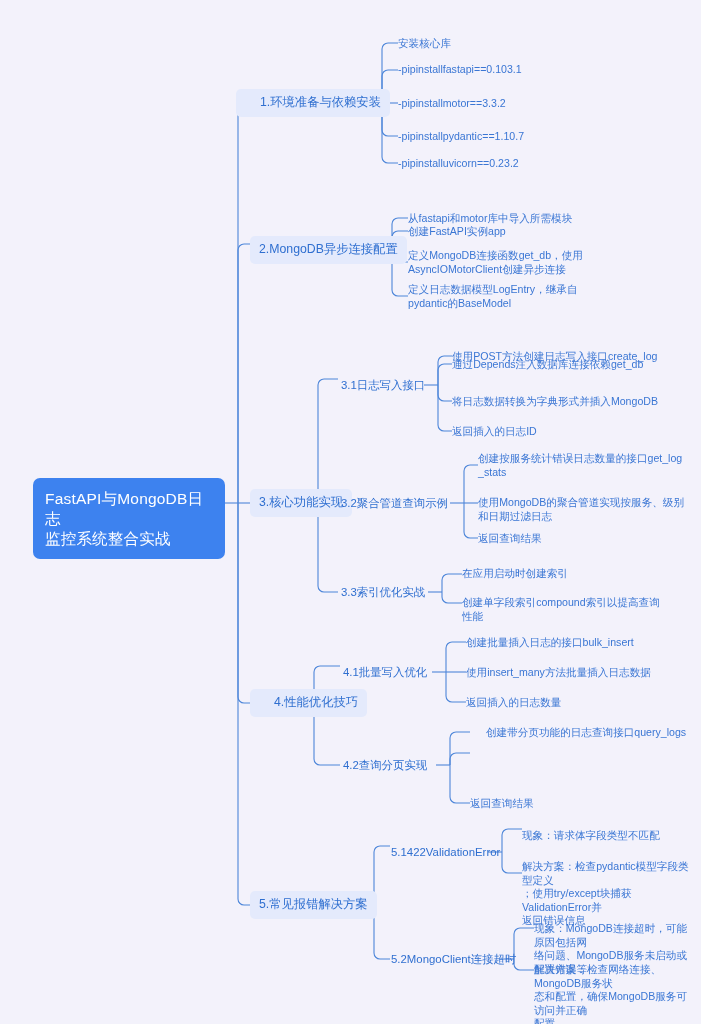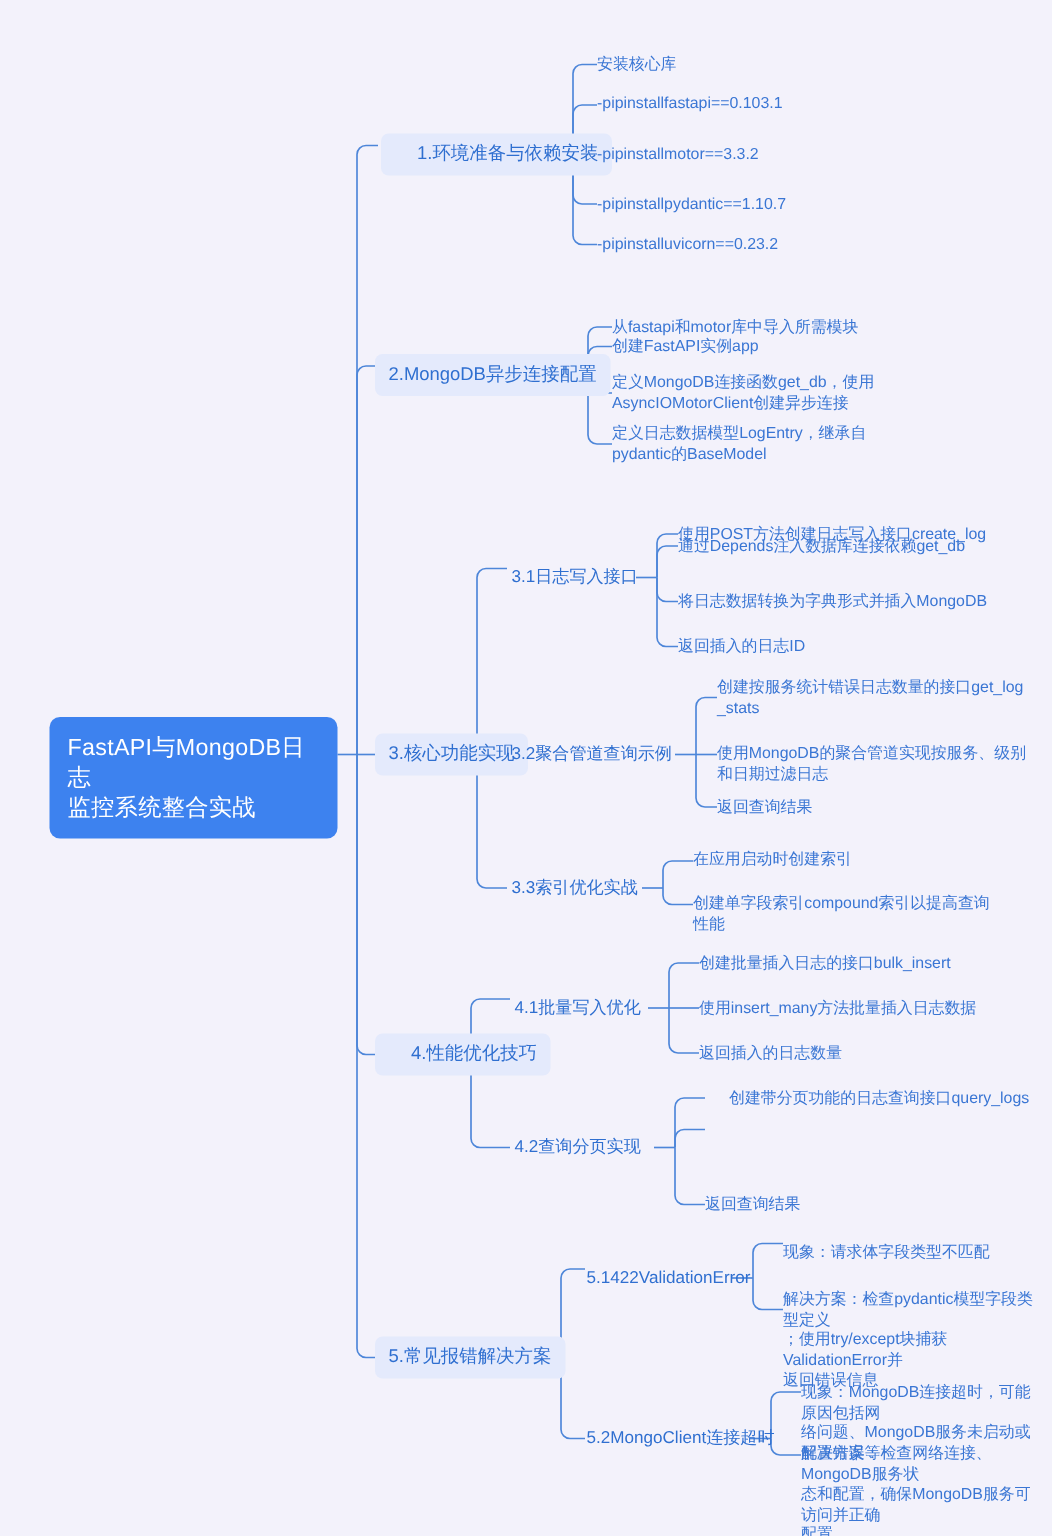--- a/index.html
+++ b/index.html
@@ -129,21 +129,21 @@
     <path d="M502,852 V867 a6,6 0 0 0 6,6 H522"></path>
 
     <path d="M500,959 H514"></path>
     <path d="M514,959 V934 a6,6 0 0 1 6,-6 H534"></path>
     <path d="M514,959 V964 a6,6 0 0 0 6,6 H534"></path>
   </svg>
 
   <div class="node root" style="left:33px; top:478px; width:192px;">FastAPI与MongoDB日志
 监控系统整合实战</div>
 
-  <div class="node lvl1" style="left:254px; top:89px;padding-left:24px;">1.环境准备与依赖安装</div>
+  <div class="node lvl1" style="left:236px; top:89px;padding-left:24px;">1.环境准备与依赖安装</div>
   <div class="node leaf" style="left:398px; top:37px;">安装核心库</div>
   <div class="node leaf" style="left:398px; top:63px;text-align:center;">-pipinstallfastapi==0.103.1</div>
   <div class="node leaf" style="left:398px; top:97px;">-pipinstallmotor==3.3.2</div>
   <div class="node leaf" style="left:398px; top:130px;">-pipinstallpydantic==1.10.7</div>
   <div class="node leaf" style="left:398px; top:157px;">-pipinstalluvicorn==0.23.2</div>
 
   <div class="node lvl1" style="left:250px; top:236px;">2.MongoDB异步连接配置</div>
   <div class="node leaf" style="left:408px; top:212px;">从fastapi和motor库中导入所需模块</div>
   <div class="node leaf" style="left:408px; top:225px;">创建FastAPI实例app</div>
   <div class="node leaf wrap" style="left:408px; top:249px; width:215px;">定义MongoDB连接函数get_db，使用

